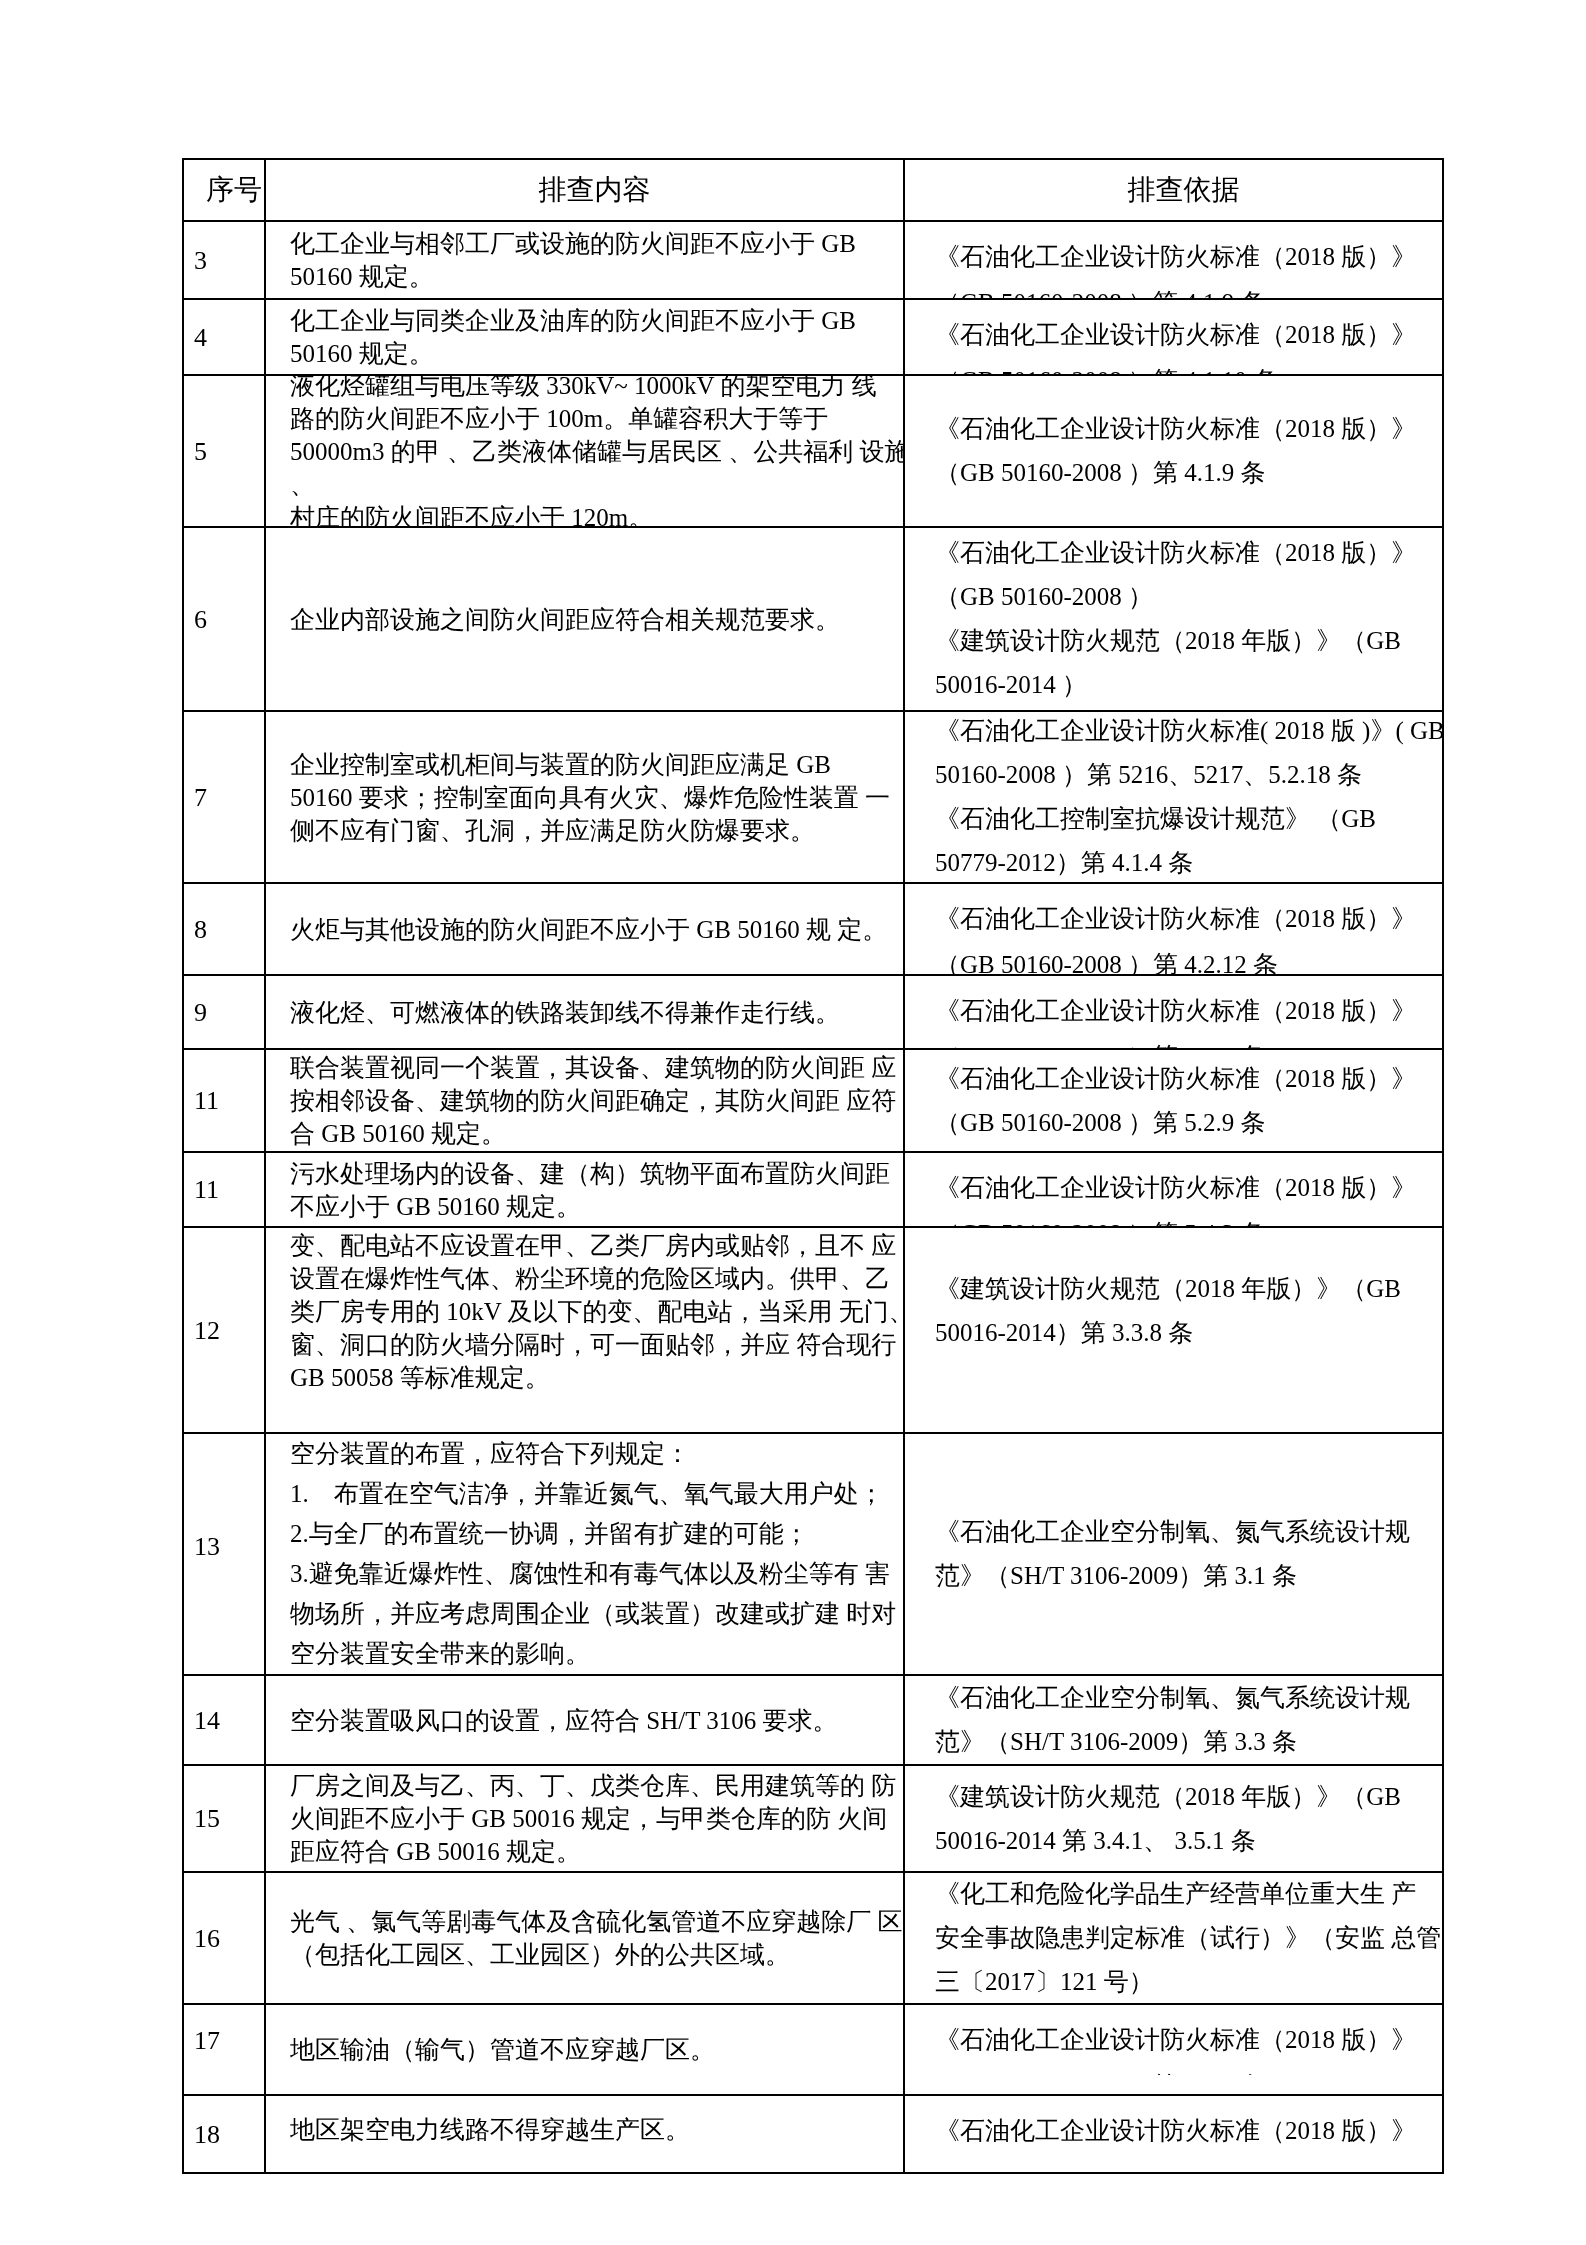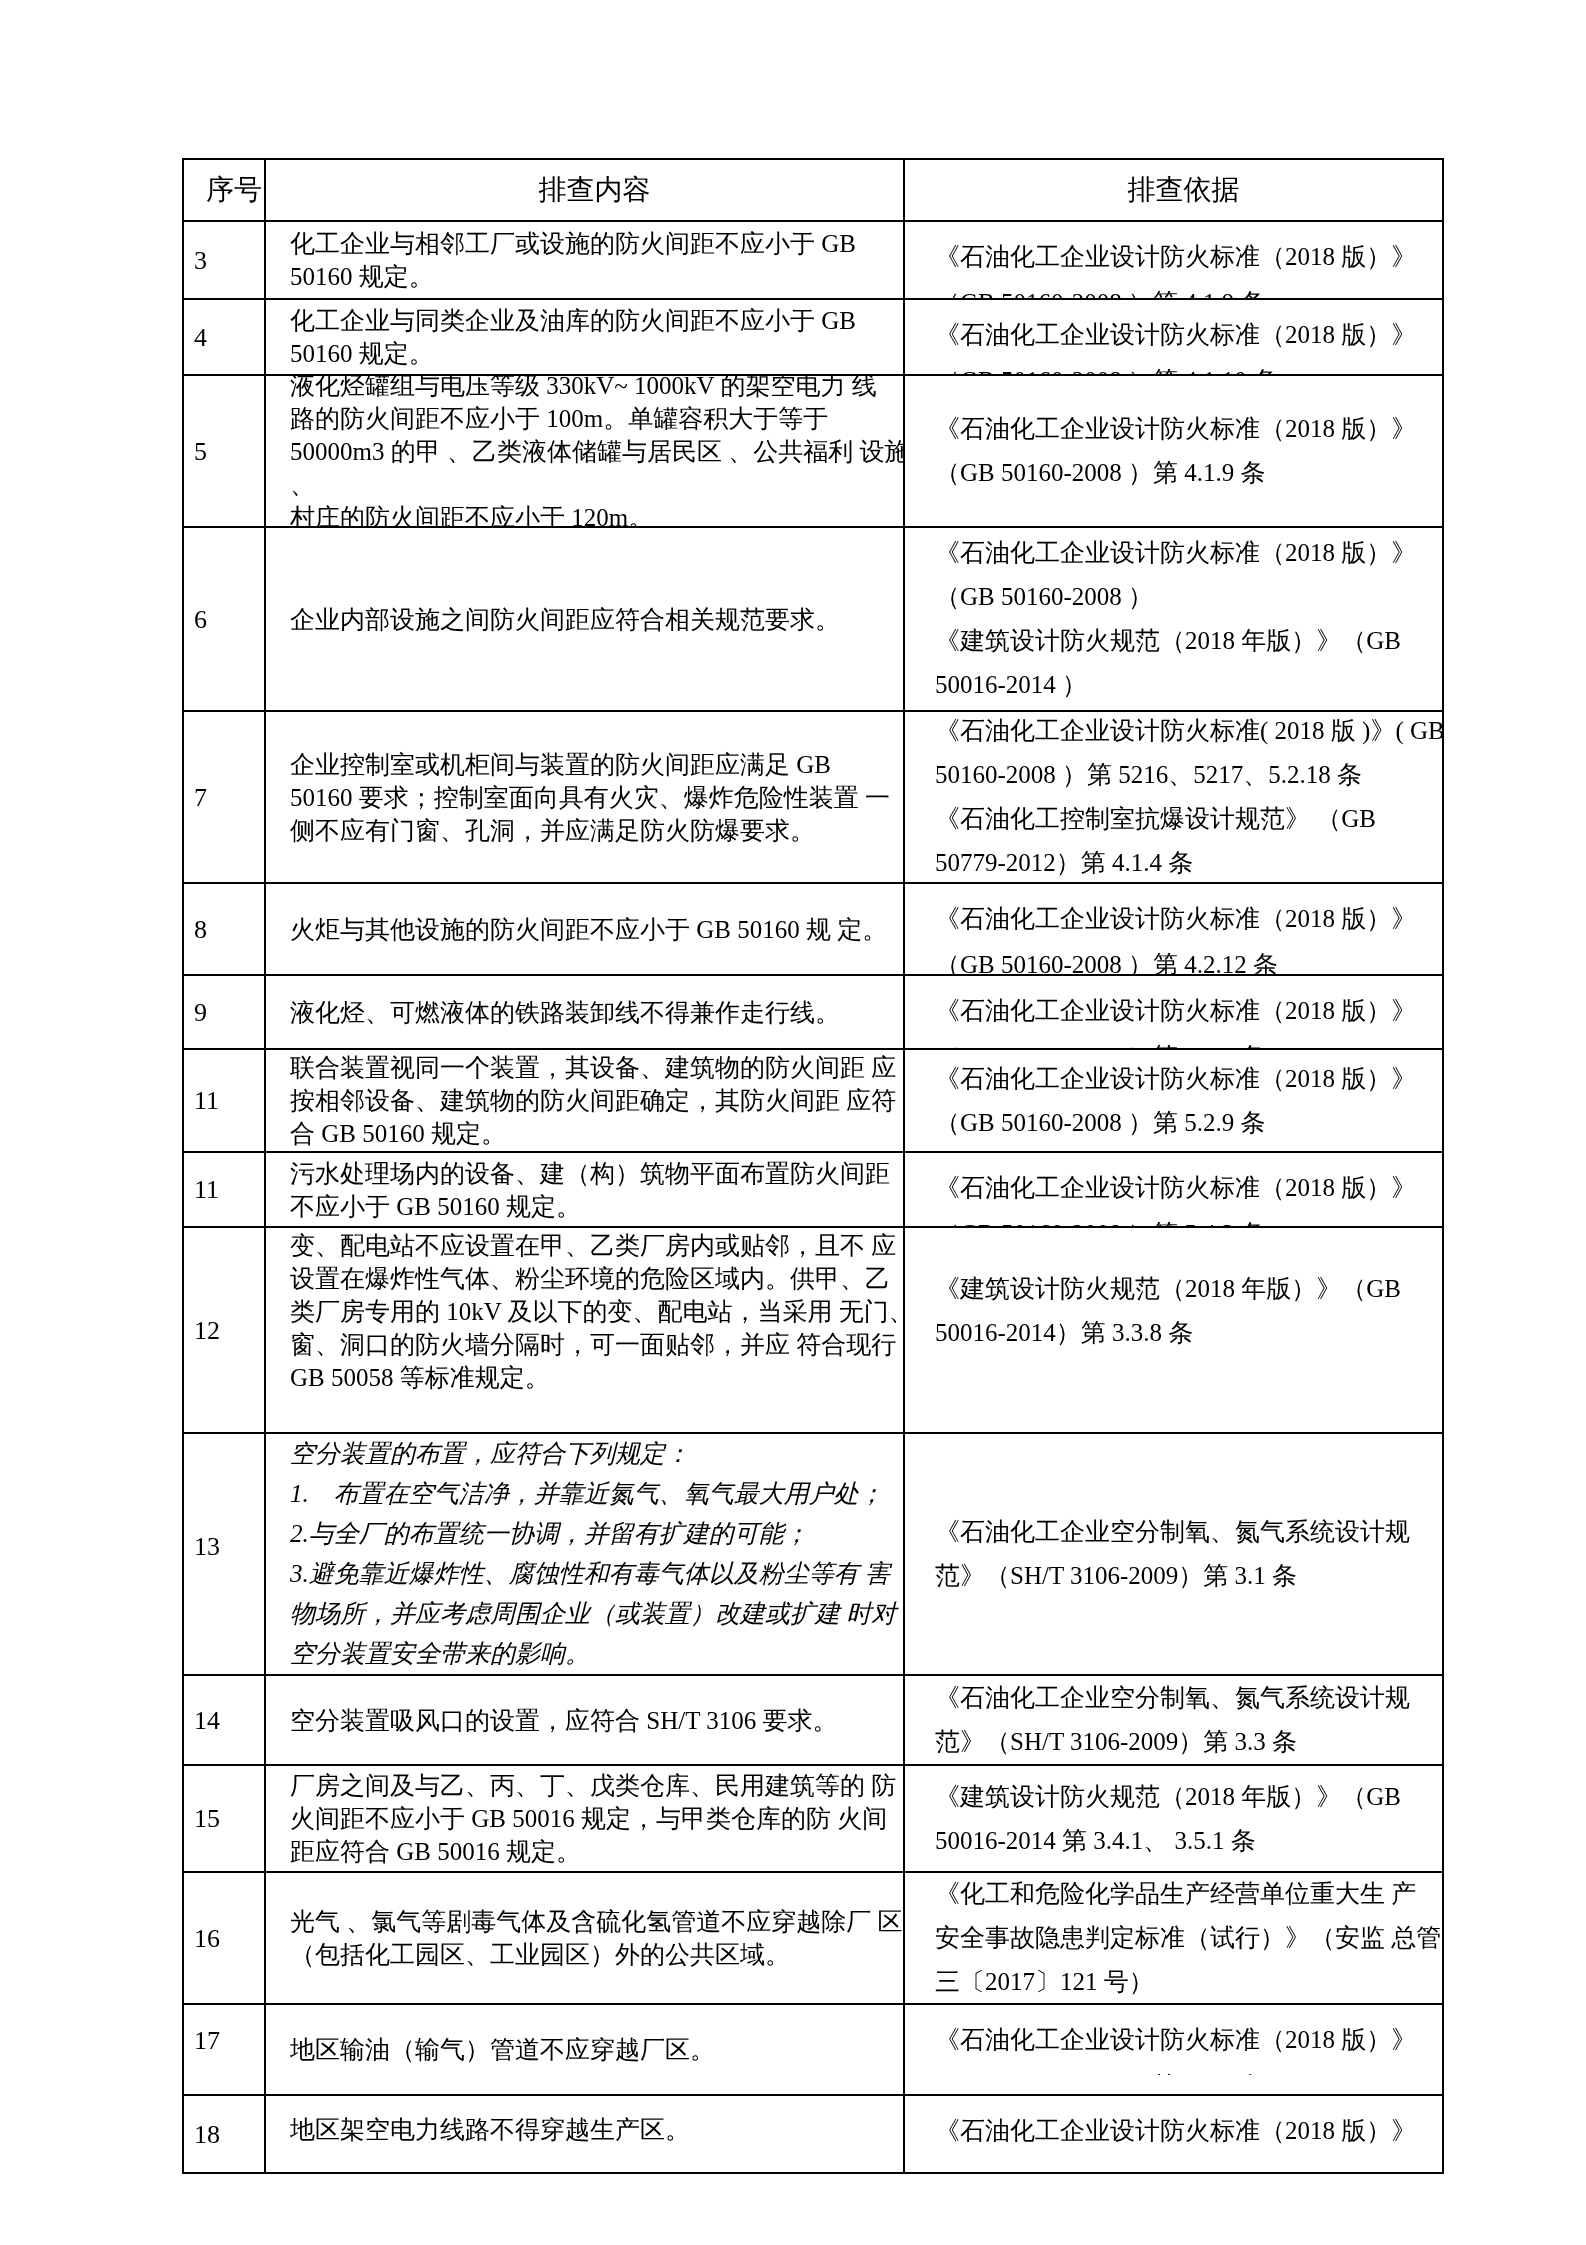--- a/index.html
+++ b/index.html
@@ -37,21 +37,21 @@
   .no-box{align-items:center;}
   .no-box .txt{font-size:26px;}
   .txt{
     font-size:25px;
     line-height:33px;
     white-space:pre-line;
     width:100%;
     padding-left:20px;
   }
   .content-box{padding:0 2px 0 4px;box-sizing:border-box;}
-  .content-box.wide .txt{line-height:40px;font-style:italic;}
+  .content-box.wide .txt{line-height:40px;}
   .basis-box{padding:0 2px 0 10px;box-sizing:border-box;}
   .basis-box .txt{line-height:44px;}
   .basis-box.clip{
     justify-content:flex-start;
     padding-top:12px;
   }
   .basis-box.clip .txt{line-height:46px;}
 </style>
 </head>
 <body>

